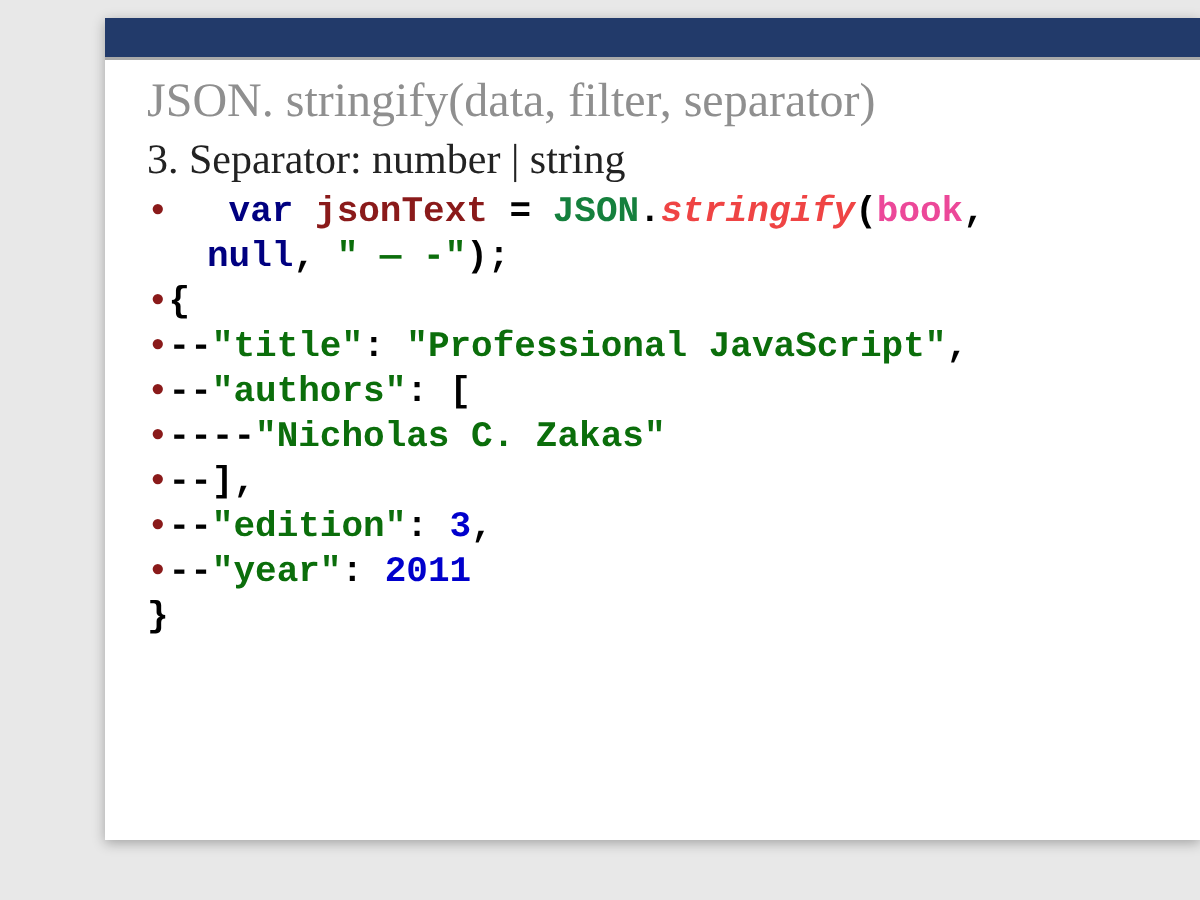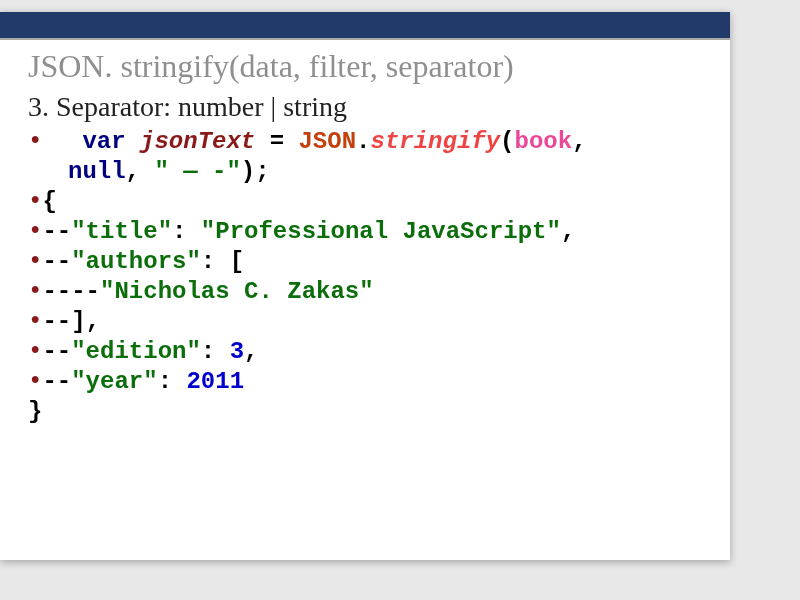--- a/index.html
+++ b/index.html
@@ -10,21 +10,21 @@
     background: #e8e8e8;
     font-family: Georgia, 'Times New Roman', serif;
     overflow: hidden;
   }
   .slide-frame {
     width: 800px;
     height: 600px;
     background: #e8e8e8;
     display: flex;
     align-items: flex-start;
-    justify-content: flex-start;
+    justify-content: flex-end;
   }
   .slide {
     margin-top: 12px;
     width: 730px;
     height: 548px;
     background: #ffffff;
     box-shadow: 0 2px 8px rgba(0,0,0,0.3);
     position: relative;
     overflow: hidden;
   }
@@ -59,22 +59,22 @@
   .code .row {
     display: block;
     white-space: pre-wrap;
     word-break: break-word;
   }
   .bullet {
     color: #8a1a1a;
     font-weight: bold;
   }
   .kw   { color: #000080; margin-left: 40px; } 
-  .var  { color: #8a1a1a; font-style: italic; } 
-  .cls  { color: #c2410c; } 
+  .var  { color: #8a1a1a; } 
+  .cls  { color: #15803d; } 
   .fn   { font-style: italic; color: #ef4444; } 
   .plain{ color: #ec4899; }
   .str  { color: #0b6e0b; font-weight: bold; }
   .pun  { color: #000; }
   .num  { color: #0000cc; }
 </style>
 </head>
 <body>
 
 <div class="slide-frame">

